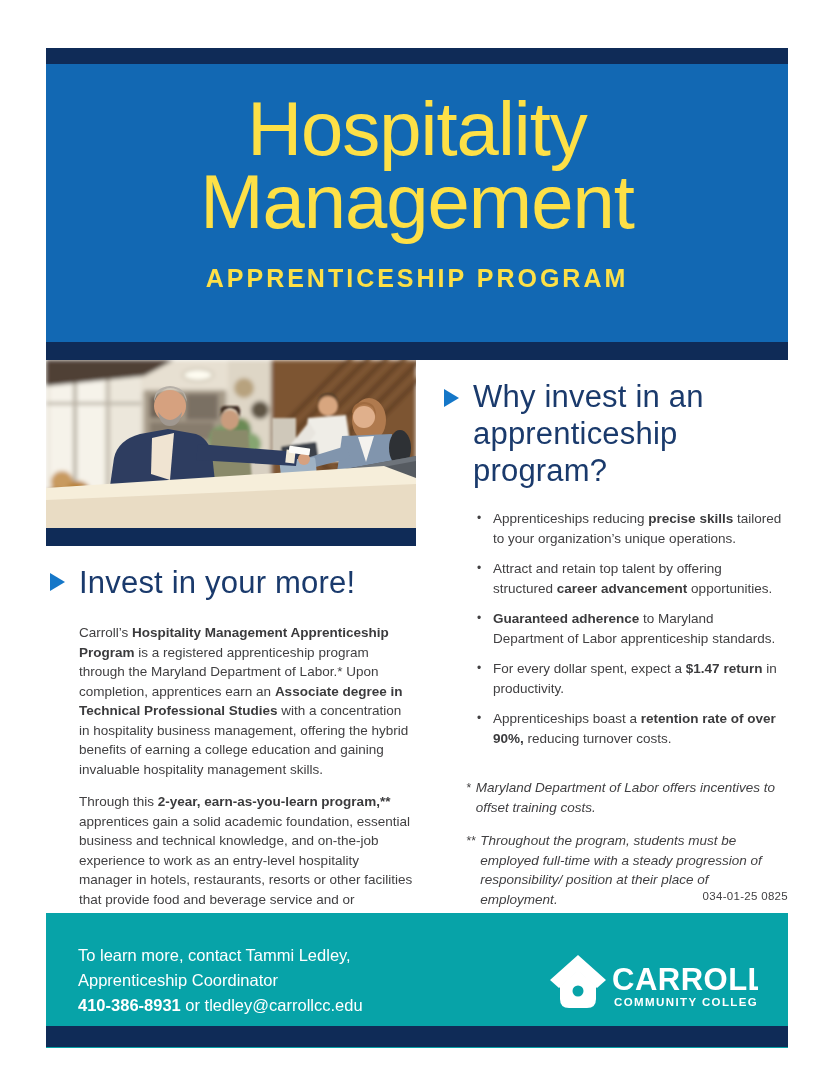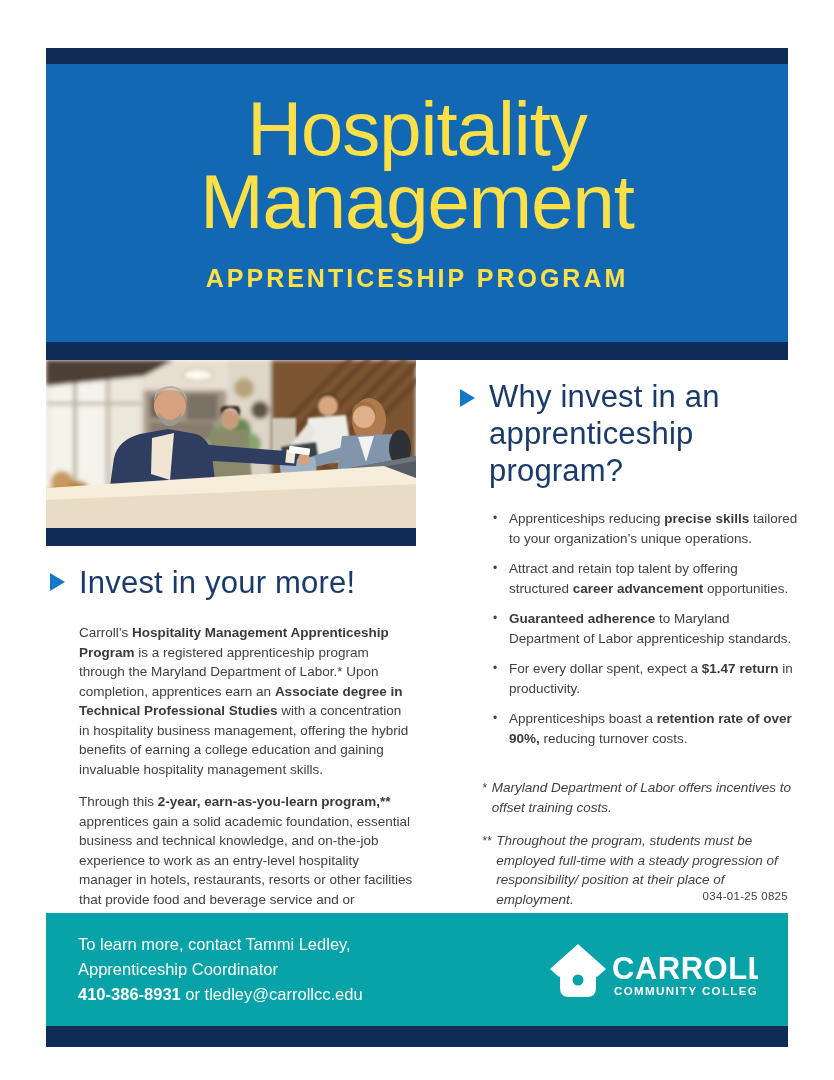--- a/index.html
+++ b/index.html
@@ -25,36 +25,36 @@
     border-left:15px solid #1577c8; border-top:9px solid transparent; border-bottom:9px solid transparent;
   }
   .h1 { font-size:31px; line-height:37px; color:#1a3a6c; font-weight:500; letter-spacing:0.2px; margin-top:-8px; }
   
   .left-col { position:absolute; left:46px; top:572px; width:372px; }
   .left-col .tri { margin-top:1px; }
   .body-copy { margin:22px 0 0 33px; width:336px; font-size:13.5px; line-height:19.5px; color:#414042; }
   .para + .para { margin-top:13px; }
   .body-copy b, .bullets b { font-weight:700; color:#3b3b3d; }
   
-  .right-col { position:absolute; left:456px; top:386px; width:352px; }
+  .right-col { position:absolute; left:440px; top:386px; width:352px; }
   .right-col .tri { margin-top:3px; }
   .right-col .h1 { width:290px; }
   .bullets { margin:20px 0 0 36px; padding:0; list-style:none; width:306px; }
   .bullets li {
     position:relative; padding-left:17px; font-size:13.5px; line-height:19.5px;
     color:#414042; margin-bottom:11px;
   }
   .bullets li::before { content:"•"; position:absolute; left:1px; top:0; font-size:12px; color:#414042; }
   .footnotes { margin:30px 0 0 26px; width:312px; font-style:italic; font-size:13.5px; line-height:19.5px; color:#414042; }
   .footnote { display:flex; gap:5px; margin-bottom:14px; }
   .fn-marker { flex:0 0 auto; font-size:12px; padding-top:1px; }
   
   .doc-code { position:absolute; right:46px; top:890px; font-size:11.5px; color:#414042; letter-spacing:0.3px; }
   .footer {
-    position:absolute; left:46px; top:913px; width:742px; height:113px; background:#07a3a8;
+    position:absolute; left:46px; top:913px; width:742px; height:135px; background:#07a3a8;
     color:#fff; display:flex; align-items:center; justify-content:space-between;
     padding:0 30px 0 32px; box-sizing:border-box;gap:23px;
   }
   .footer-text { font-size:16.5px; line-height:25px; font-weight:400; }
   .footer-text b { font-weight:700; }
   .logo { display:block; }
   .bottombar { position:absolute; left:46px; top:1026px; width:742px; height:21px; background:#0f2b57; }
 </style>
 </head>
 <body>

